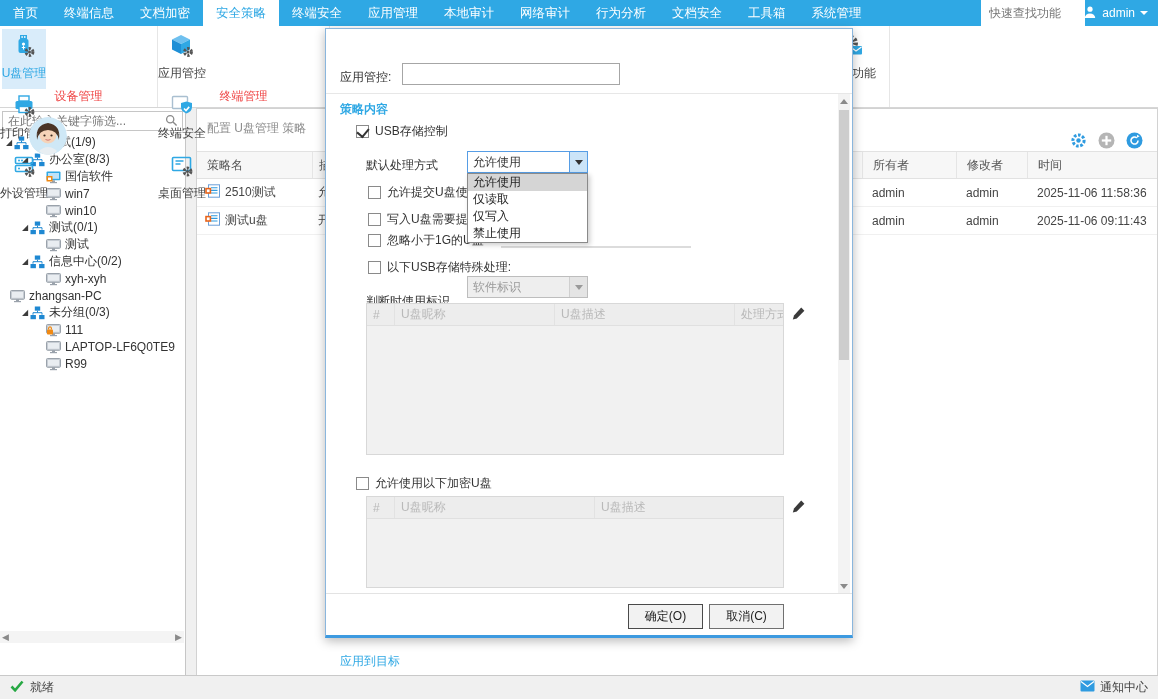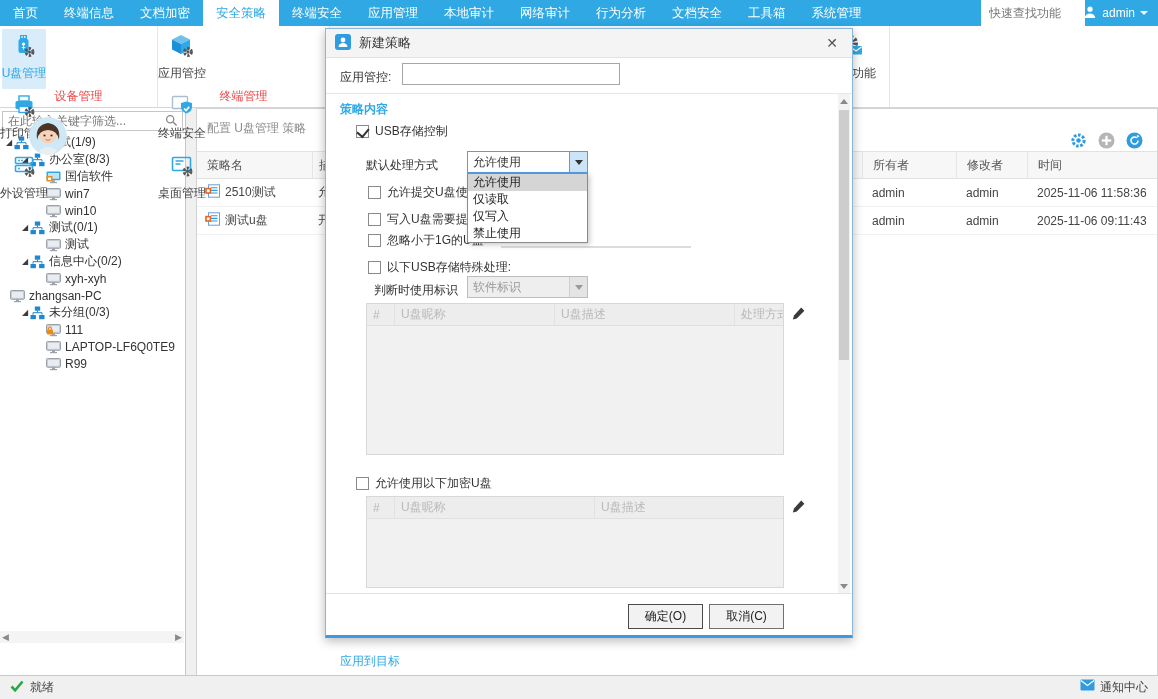--- a/index.html
+++ b/index.html
@@ -56,21 +56,21 @@
   .hcell:first-child{border-left:none;}
   .hcell.c2{padding-left:6px;}
   .grow{height:27px;border-bottom:1px solid #f0f0f0;align-items:center;color:#444;}
   .gcell{padding-left:10px;overflow:hidden;white-space:nowrap;}
   .gcell.namec{display:flex;align-items:center;gap:5px;padding-left:8px;}
   .gcell.c2{padding-left:6px;}
 
   
   .statusbar{position:absolute;left:0;right:0;bottom:0;height:24px;background:#f0f0f0;border-top:1px solid #c9c9c9;display:flex;align-items:center;padding:0 10px;box-sizing:border-box;color:#444;}
   .statusbar .ready{display:flex;align-items:center;gap:6px;}
-  .statusbar .notif{margin-left:auto;display:flex;gap:5px;}
+  .statusbar .notif{margin-left:auto;display:flex;align-items:center;gap:5px;}
 
   
   .dialog{position:absolute;left:325px;top:28px;width:528px;height:610px;background:#fff;
           border:1px solid #8ab6dd;border-bottom:3px solid #3d9ae0;box-sizing:border-box;
           box-shadow:0 3px 10px rgba(0,0,0,.28);z-index:10;}
   .dlg-title{position:absolute;left:0;right:0;top:0;height:29px;background:#f4f4f4;border-bottom:1px solid #e2e2e2;display:flex;align-items:center;padding:0 9px;gap:8px;box-sizing:border-box;}
   .dlg-title .ttl{font-size:13px;color:#333;}
   .dlg-close{margin-left:auto;width:22px;height:22px;display:flex;align-items:center;justify-content:center;color:#555;font-size:14px;cursor:default;}
   .dlg-label{position:absolute;color:#333;}
   .dlg-name-input{position:absolute;left:76px;top:34px;width:218px;height:22px;border:1px solid #a6a6a6;box-sizing:border-box;outline:none;padding:0 5px;font-size:12px;}
@@ -528,31 +528,20 @@
         <svg width="15" height="12" viewBox="0 0 15 12">
             <rect x="0.5" y="0.5" width="14" height="11" rx="1" fill="#2f9be0"></rect>
             <path d="M1 1.5 l6.5 5 6.5 -5" fill="none" stroke="#fff" stroke-width="1.2"></path>
           </svg>
       </span>
       <span>通知中心</span>
     </span>
   </div>
 
   <div class="dialog">
-    <div class="dlg-title">
-      <span>
-        <svg width="16" height="16" viewBox="0 0 16 16">
-            <rect x="0" y="0" width="16" height="16" rx="3" fill="#2f9be0"></rect>
-            <circle cx="8" cy="6" r="2.4" fill="#fff"></circle>
-            <path d="M3.5 13 a4.5 4 0 0 1 9 0 z" fill="#fff"></path>
-          </svg>
-      </span>
-      <span class="ttl">新建策略</span>
-      <span class="dlg-close">✕</span>
-    </div>
 
     <span class="dlg-label" style="left:14px;top:40px;">应用管控:</span>
     <input class="dlg-name-input" value="" style="">
     <div class="dlg-divider"></div>
 
     <div class="section-title">策略内容</div>
 
     <div class="cbrow" style="left:30px;top:94px;">
       <span class="cbox checked"></span>
       <span>USB存储控制</span>
@@ -579,21 +568,21 @@
           <div class="cbox"></div>
           <div>忽略小于1G的U盘</div>
         </div>
         <div class="cbrow" style="left: 42px; top: 230px; position: absolute;">
           <div class="cbox"></div>
           <div>以下USB存储特殊处理:</div>
         </div>
       </div>
     <div class="disabled-line"></div>
 
-    <span class="dlg-label" style="left:40px;top:253px;margin-left:8px;">判断时使用标识</span>
+    <span class="dlg-label" style="left:40px;top:264px;">判断时使用标识</span>
     <div class="combo disabled" style="left:141px;top:247px;width:121px;">
       <span class="cval">软件标识</span>
       <span class="cbtn">
           <i></i>
         </span>
     </div>
 
     <div class="dtable" style="top:274px;height:152px;">
       <div class="dhead t1" id="t1head">
           <div class="dhc">#</div>

